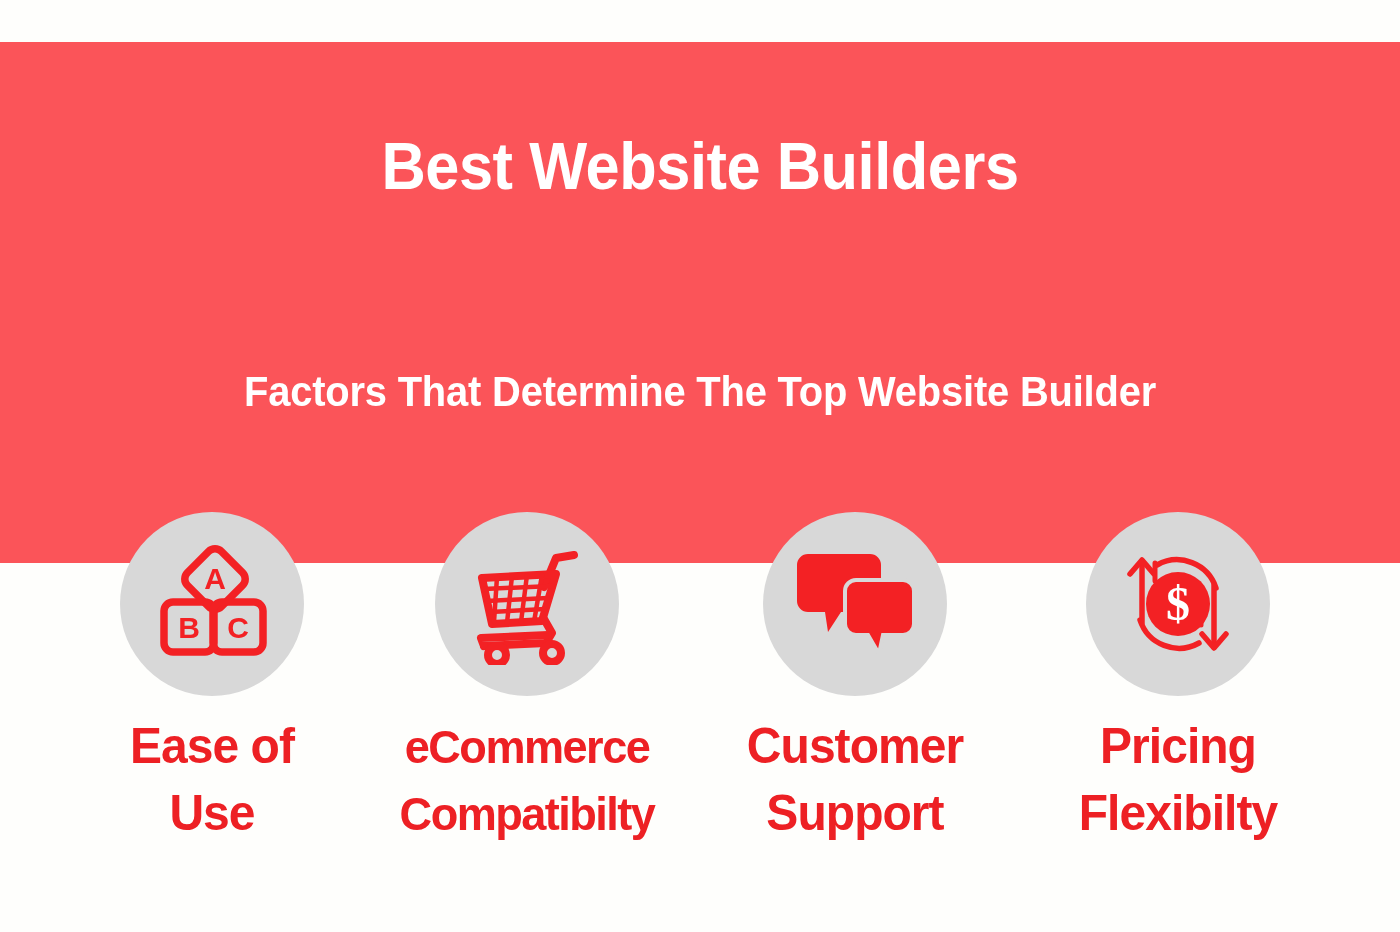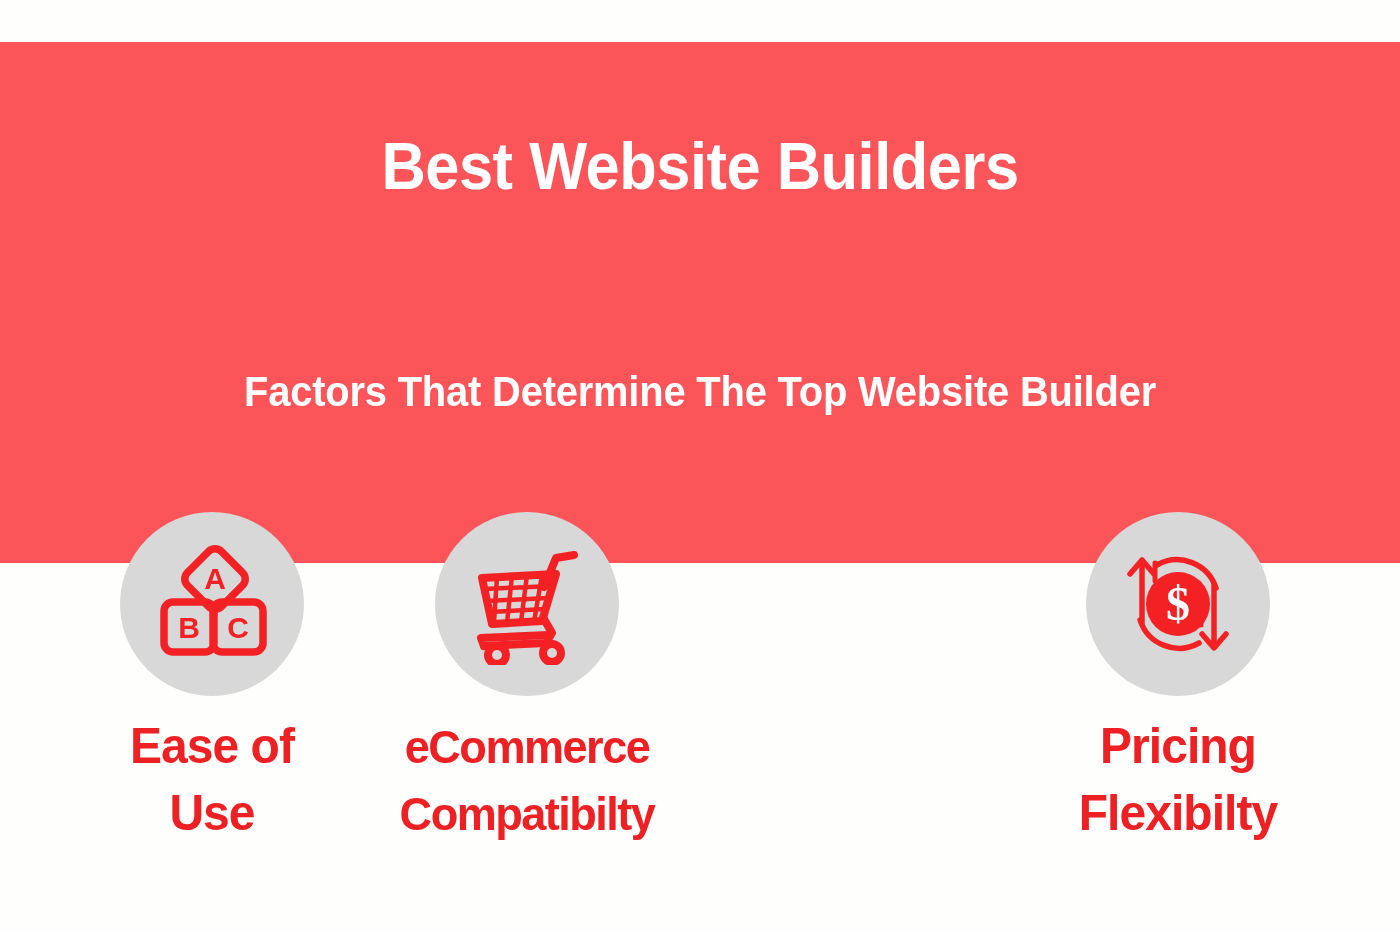--- a/index.html
+++ b/index.html
@@ -180,20 +180,42 @@
             </g>
           </svg>
         </span>
       </div>
       <div class="factor-label narrow">
         <div>eCommerce</div>
         <div>Compatibilty</div>
       </div>
     </div>
 
+    <div class="factor factor-2">
+      <div class="icon-circle">
+        <span>
+          <svg width="124" height="104" viewBox="0 0 124 104">
+            <g fill="#F32124">
+
+              <path d="M4 13 a11 11 0 0 1 11-11 h62 a11 11 0 0 1 11 11 v36
+                       a11 11 0 0 1 -11 11 h-29 l-13 20 l-3 -20 h-17
+                       a11 11 0 0 1 -11 -11 z"></path>
+
+              <path d="M52 39 a11 11 0 0 1 11 -11 h47 a11 11 0 0 1 11 11 v33
+                       a11 11 0 0 1 -11 11 h-20 l-4 19 l-11 -19 h-12
+                       a11 11 0 0 1 -11 -11 z" stroke="#D8D8D8" stroke-width="4"></path>
+            </g>
+          </svg>
+        </span>
+      </div>
+      <div class="factor-label">
+        <div>Customer</div>
+        <div>Support</div>
+      </div>
+    </div>
 
     <div class="factor factor-3">
       <div class="icon-circle">
         <span>
           <svg width="126" height="126" viewBox="0 0 126 126">
 
             <g fill="none" stroke="#F32124" stroke-width="5.5" stroke-linecap="round">
               <path d="M42 24 A41 41 0 0 1 101 47"></path>
               <path d="M84 102 A41 41 0 0 1 25 79"></path>
             </g>

